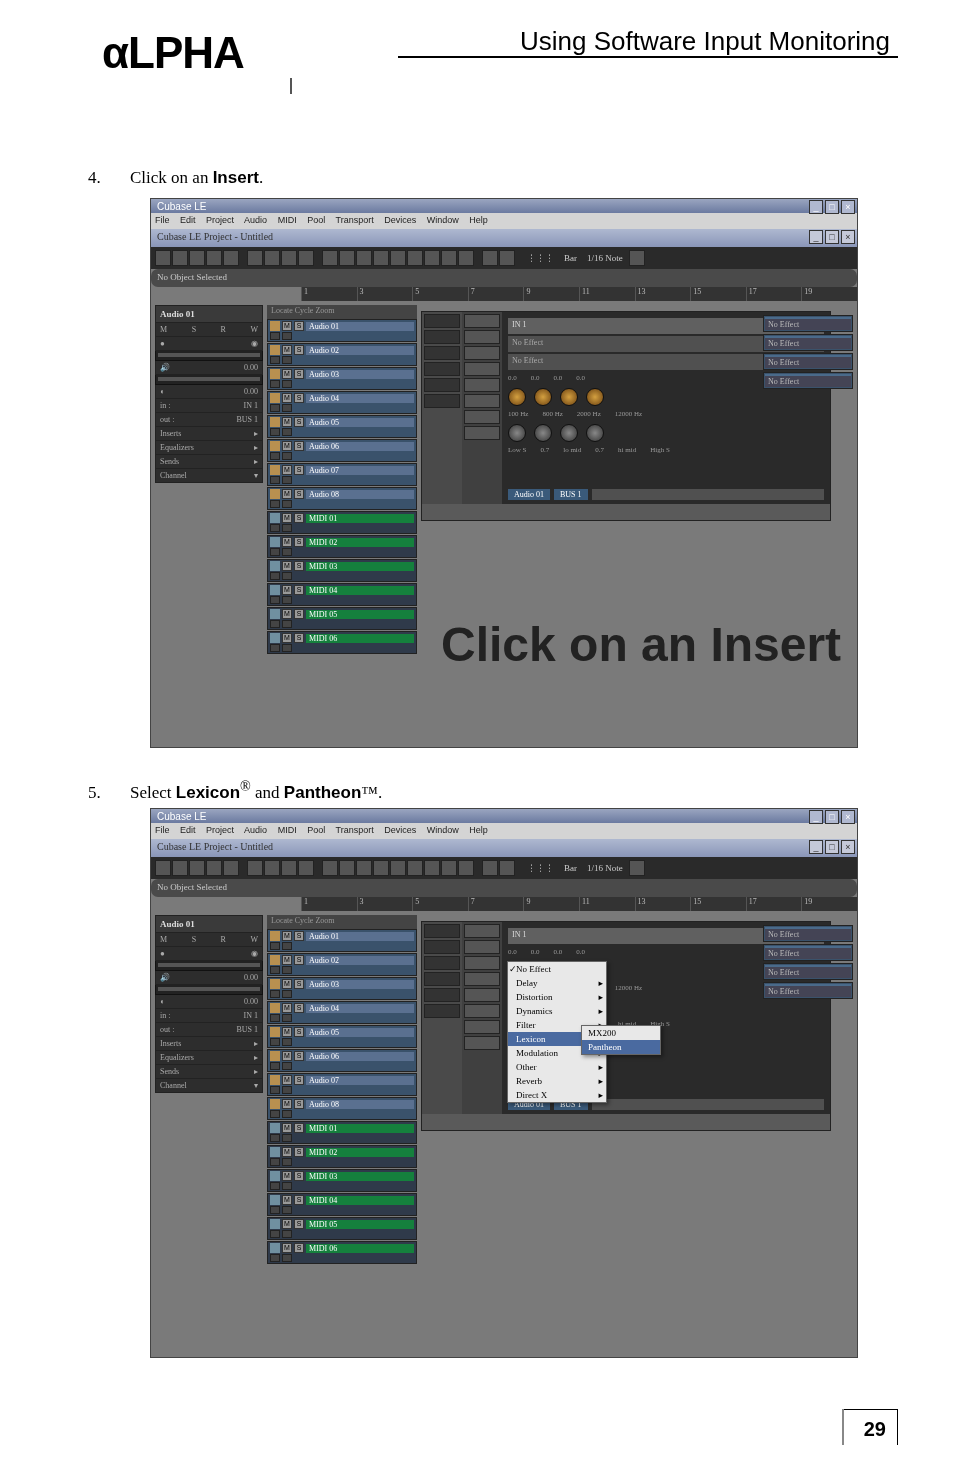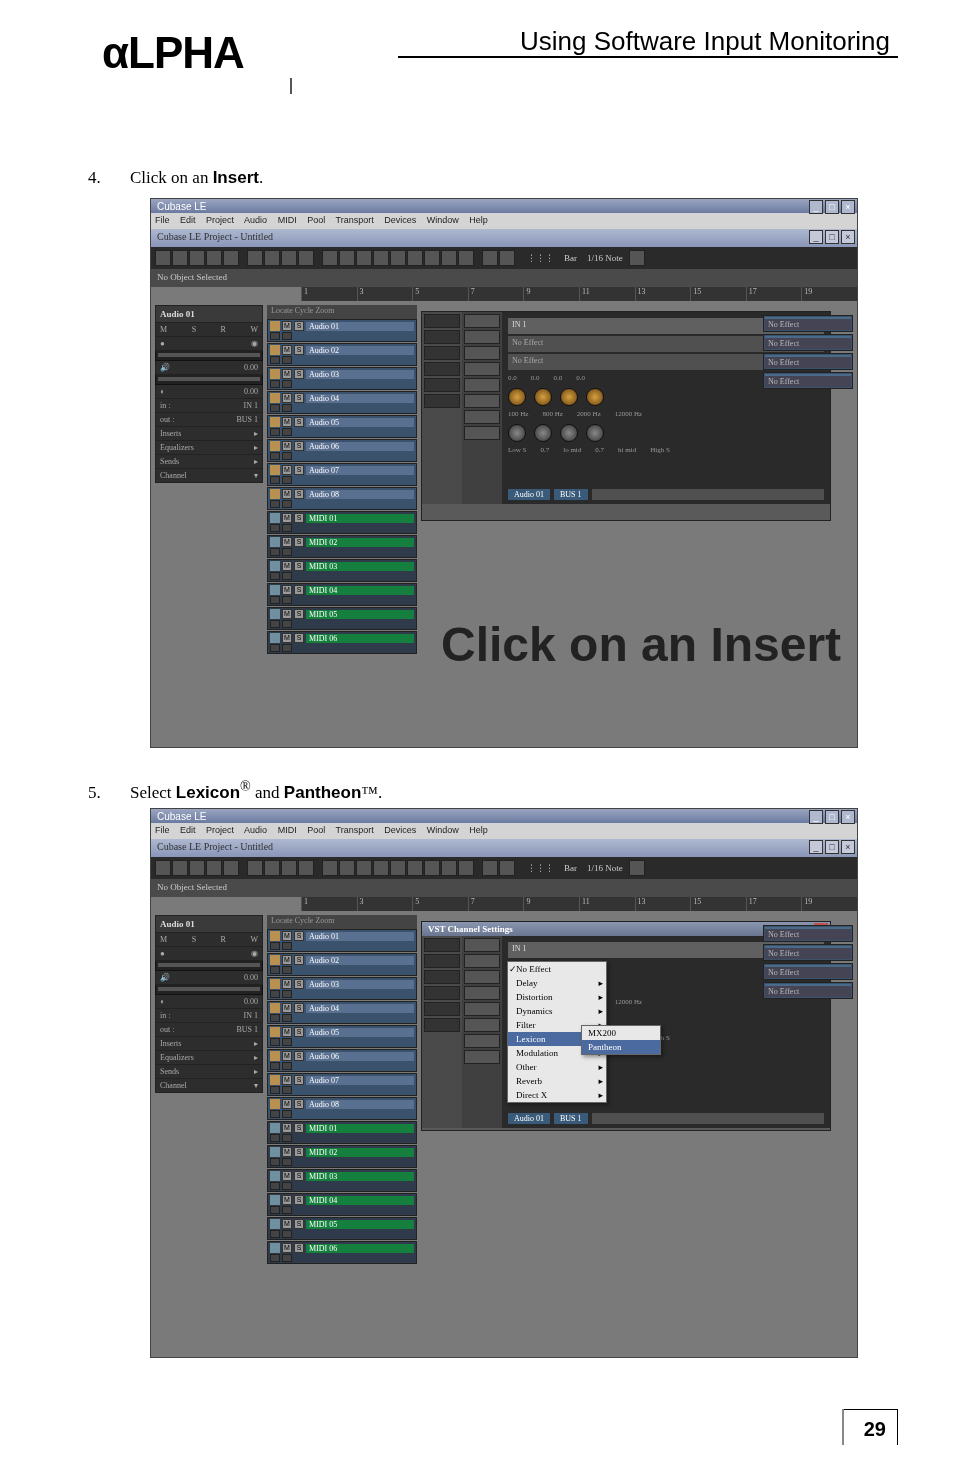--- a/index.html
+++ b/index.html
@@ -128,20 +128,21 @@
   color: #ccc;
   font: 9px Tahoma;
   padding: 0 4px;
 }
 .noobj {
   height: 18px;
   background: #4a4a4a;
   color: #cacaca;
   font: 9px Tahoma;
   padding: 3px 6px;
+  border-radius: 7px;
 }
 .workspace {
   position: relative;
   background: #7a7a7a;
   height: calc(100% - 92px);
   overflow: hidden;
 }
 .ruler {
   position: absolute;
   top: 0;
@@ -1156,24 +1157,20 @@
             </div>
             <div class="trk-sub">
               <span class="mini"></span>
               <span class="mini"></span>
             </div>
           </div>
         </div>
     </div>
 
     <div class="vstpanel">
-      <div class="vst-title">
-        <span>VST Channel Settings</span>
-        <span class="vst-close">×</span>
-      </div>
       <div class="vst-body">
         <div class="vst-left">
           <div class="cell"></div>
           <div class="cell"></div>
           <div class="cell"></div>
           <div class="cell"></div>
           <div class="cell"></div>
           <div class="cell"></div>
         </div>
         <div class="vst-mid">

